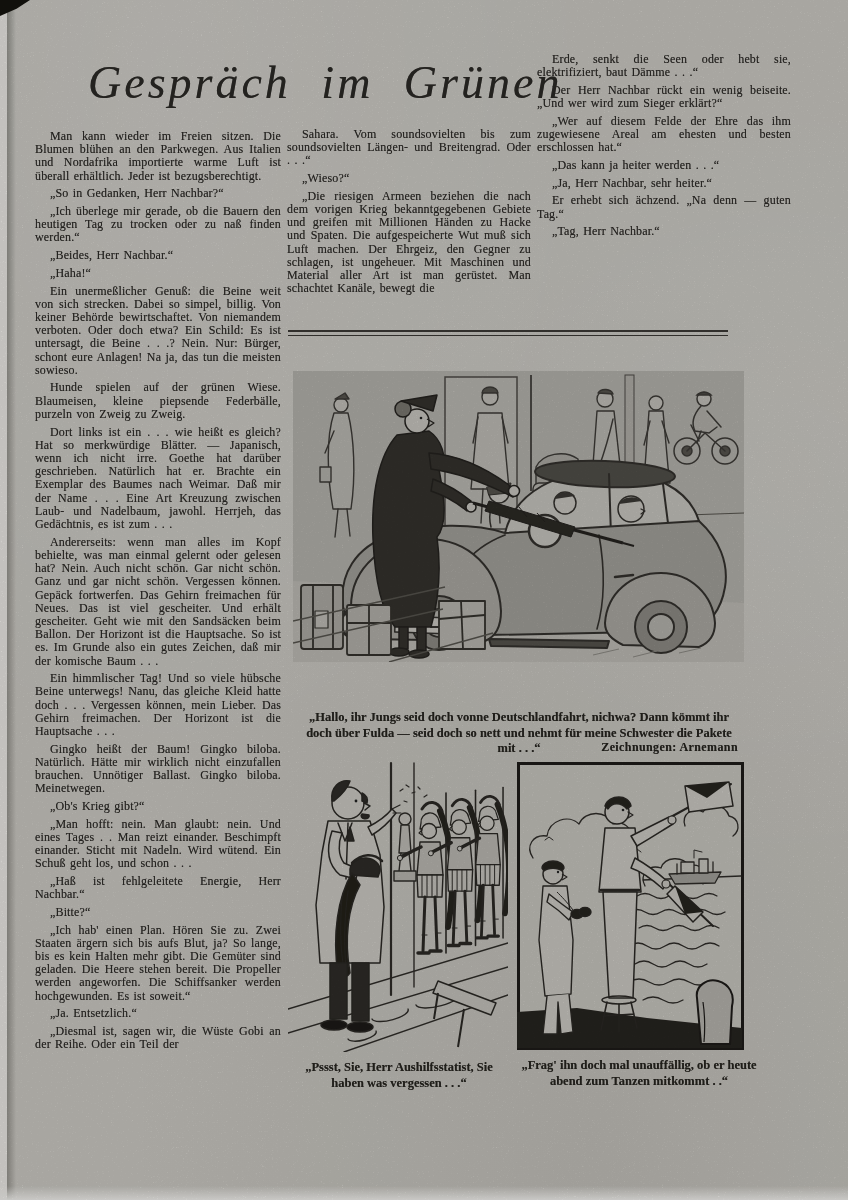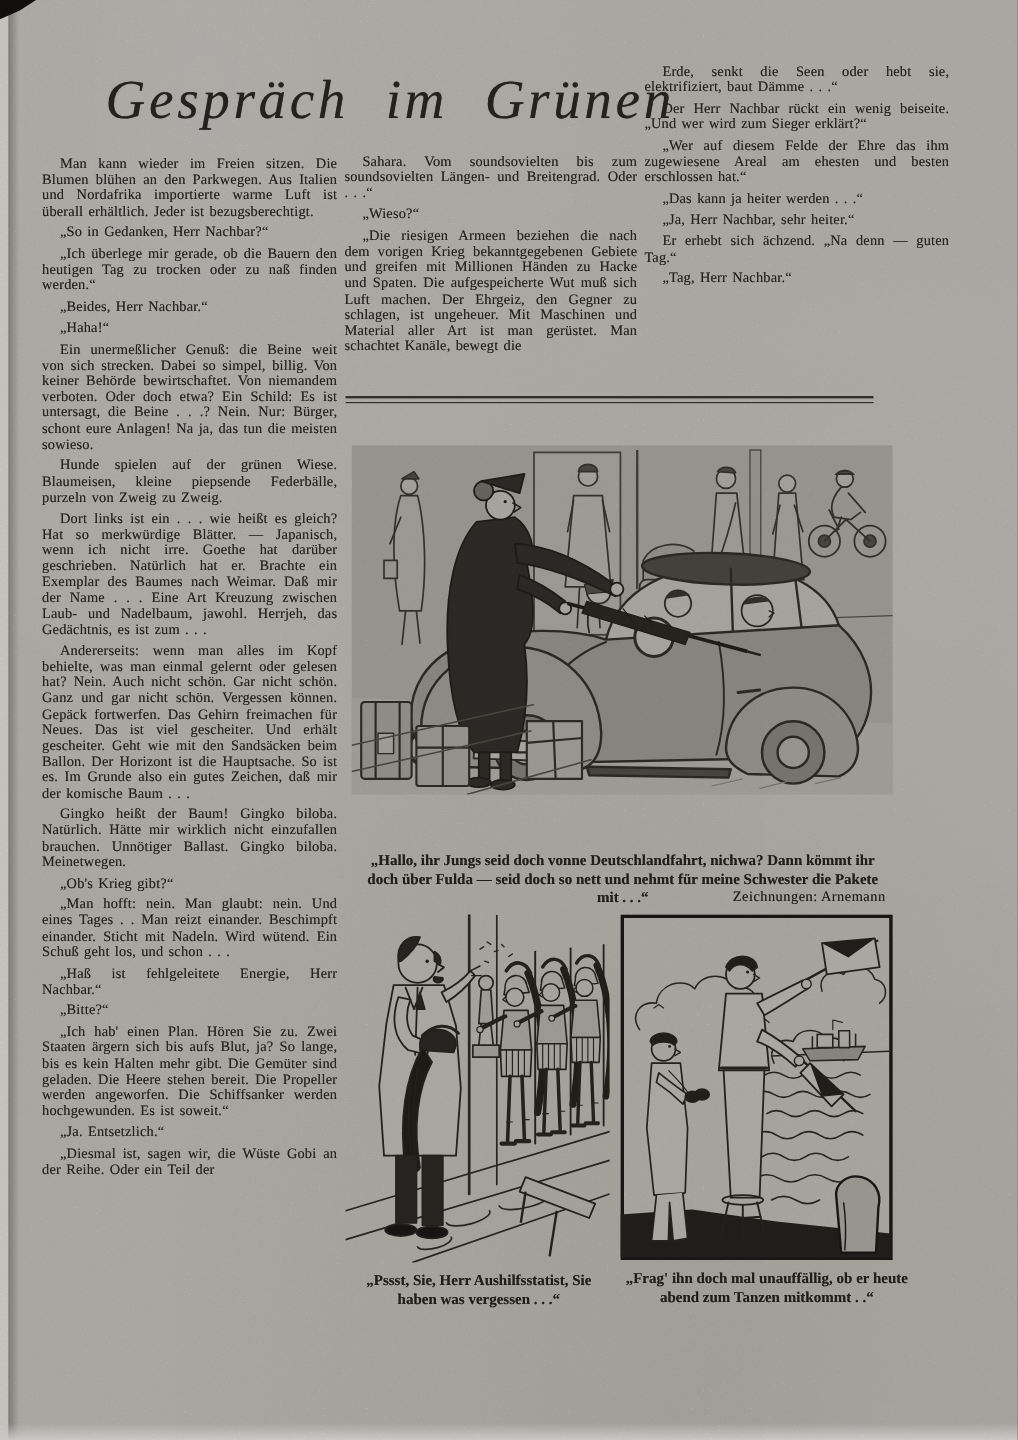--- a/index.html
+++ b/index.html
@@ -37,21 +37,21 @@
   .rule{position:absolute;left:288px;top:330px;width:440px;height:3px;z-index:10;
     border-top:2.2px solid #3b3935;border-bottom:1.4px solid #3b3935;}
   .cartoon{position:absolute;z-index:10;}
   .cartoon svg{display:block;width:100%;height:100%;}
   .car-scene{left:293px;top:371px;width:451px;height:291px;}
   .stage-scene{left:288px;top:757px;width:220px;height:295px;}
   .sailor-scene{left:517px;top:762px;width:227px;height:288px;}
   .caption{position:absolute;z-index:10;font-weight:700;font-size:12.5px;line-height:15.5px;
     text-align:center;color:#26241f;text-shadow:0 0 0.5px rgba(38,36,31,0.5);}
   .car-cap{left:296px;top:710px;width:446px;}
-  .car-cap .credit{position:absolute;right:4px;bottom:1px;font-weight:400;font-size:12px;
+  .car-cap .credit{position:absolute;right:4px;bottom:1px;font-weight:700;font-size:12px;
     letter-spacing:0.4px;}
   .stage-cap{left:289px;top:1060px;width:220px;}
   .sailor-cap{left:512px;top:1058px;width:254px;}
 </style>
 </head>
 <body>
 
 <div class="page">
 
   <h1 class="title">Gespräch im Grünen</h1>
@@ -59,20 +59,21 @@
   <div class="col col1">
       <p>Man kann wieder im Freien sitzen. Die Blumen blühen an den Parkwegen. Aus Italien und Nordafrika importierte warme Luft ist überall erhältlich. Jeder ist bezugsberechtigt.</p>
       <p>„So in Gedanken, Herr Nachbar?“</p>
       <p>„Ich überlege mir gerade, ob die Bauern den heutigen Tag zu trocken oder zu naß finden werden.“</p>
       <p>„Beides, Herr Nachbar.“</p>
       <p>„Haha!“</p>
       <p>Ein unermeßlicher Genuß: die Beine weit von sich strecken. Dabei so simpel, billig. Von keiner Behörde bewirtschaftet. Von niemandem verboten. Oder doch etwa? Ein Schild: Es ist untersagt, die Beine . . .? Nein. Nur: Bürger, schont eure Anlagen! Na ja, das tun die meisten sowieso.</p>
       <p>Hunde spielen auf der grünen Wiese. Blaumeisen, kleine piepsende Federbälle, purzeln von Zweig zu Zweig.</p>
       <p>Dort links ist ein . . . wie heißt es gleich? Hat so merkwürdige Blätter. — Japanisch, wenn ich nicht irre. Goethe hat darüber geschrieben. Natürlich hat er. Brachte ein Exemplar des Baumes nach Weimar. Daß mir der Name . . . Eine Art Kreuzung zwischen Laub- und Nadelbaum, jawohl. Herrjeh, das Gedächtnis, es ist zum . . .</p>
       <p>Andererseits: wenn man alles im Kopf behielte, was man einmal gelernt oder gelesen hat? Nein. Auch nicht schön. Gar nicht schön. Ganz und gar nicht schön. Vergessen können. Gepäck fortwerfen. Das Gehirn freimachen für Neues. Das ist viel gescheiter. Und erhält gescheiter. Geht wie mit den Sandsäcken beim Ballon. Der Horizont ist die Hauptsache. So ist es. Im Grunde also ein gutes Zeichen, daß mir der komische Baum . . .</p>
+      <p>Ein himmlischer Tag! Und so viele hübsche Beine unterwegs! Nanu, das gleiche Kleid hatte doch . . . Vergessen können, mein Lieber. Das Gehirn freimachen. Der Horizont ist die Hauptsache . . .</p>
       <p>Gingko heißt der Baum! Gingko biloba. Natürlich. Hätte mir wirklich nicht einzufallen brauchen. Unnötiger Ballast. Gingko biloba. Meinetwegen.</p>
       <p>„Ob's Krieg gibt?“</p>
       <p>„Man hofft: nein. Man glaubt: nein. Und eines Tages . . Man reizt einander. Beschimpft einander. Sticht mit Nadeln. Wird wütend. Ein Schuß geht los, und schon . . .</p>
       <p>„Haß ist fehlgeleitete Energie, Herr Nachbar.“</p>
       <p>„Bitte?“</p>
       <p>„Ich hab' einen Plan. Hören Sie zu. Zwei Staaten ärgern sich bis aufs Blut, ja? So lange, bis es kein Halten mehr gibt. Die Gemüter sind geladen. Die Heere stehen bereit. Die Propeller werden angeworfen. Die Schiffsanker werden hochgewunden. Es ist soweit.“</p>
       <p>„Ja. Entsetzlich.“</p>
       <p>„Diesmal ist, sagen wir, die Wüste Gobi an der Reihe. Oder ein Teil der</p>
     </div>
   <div class="col col2">

